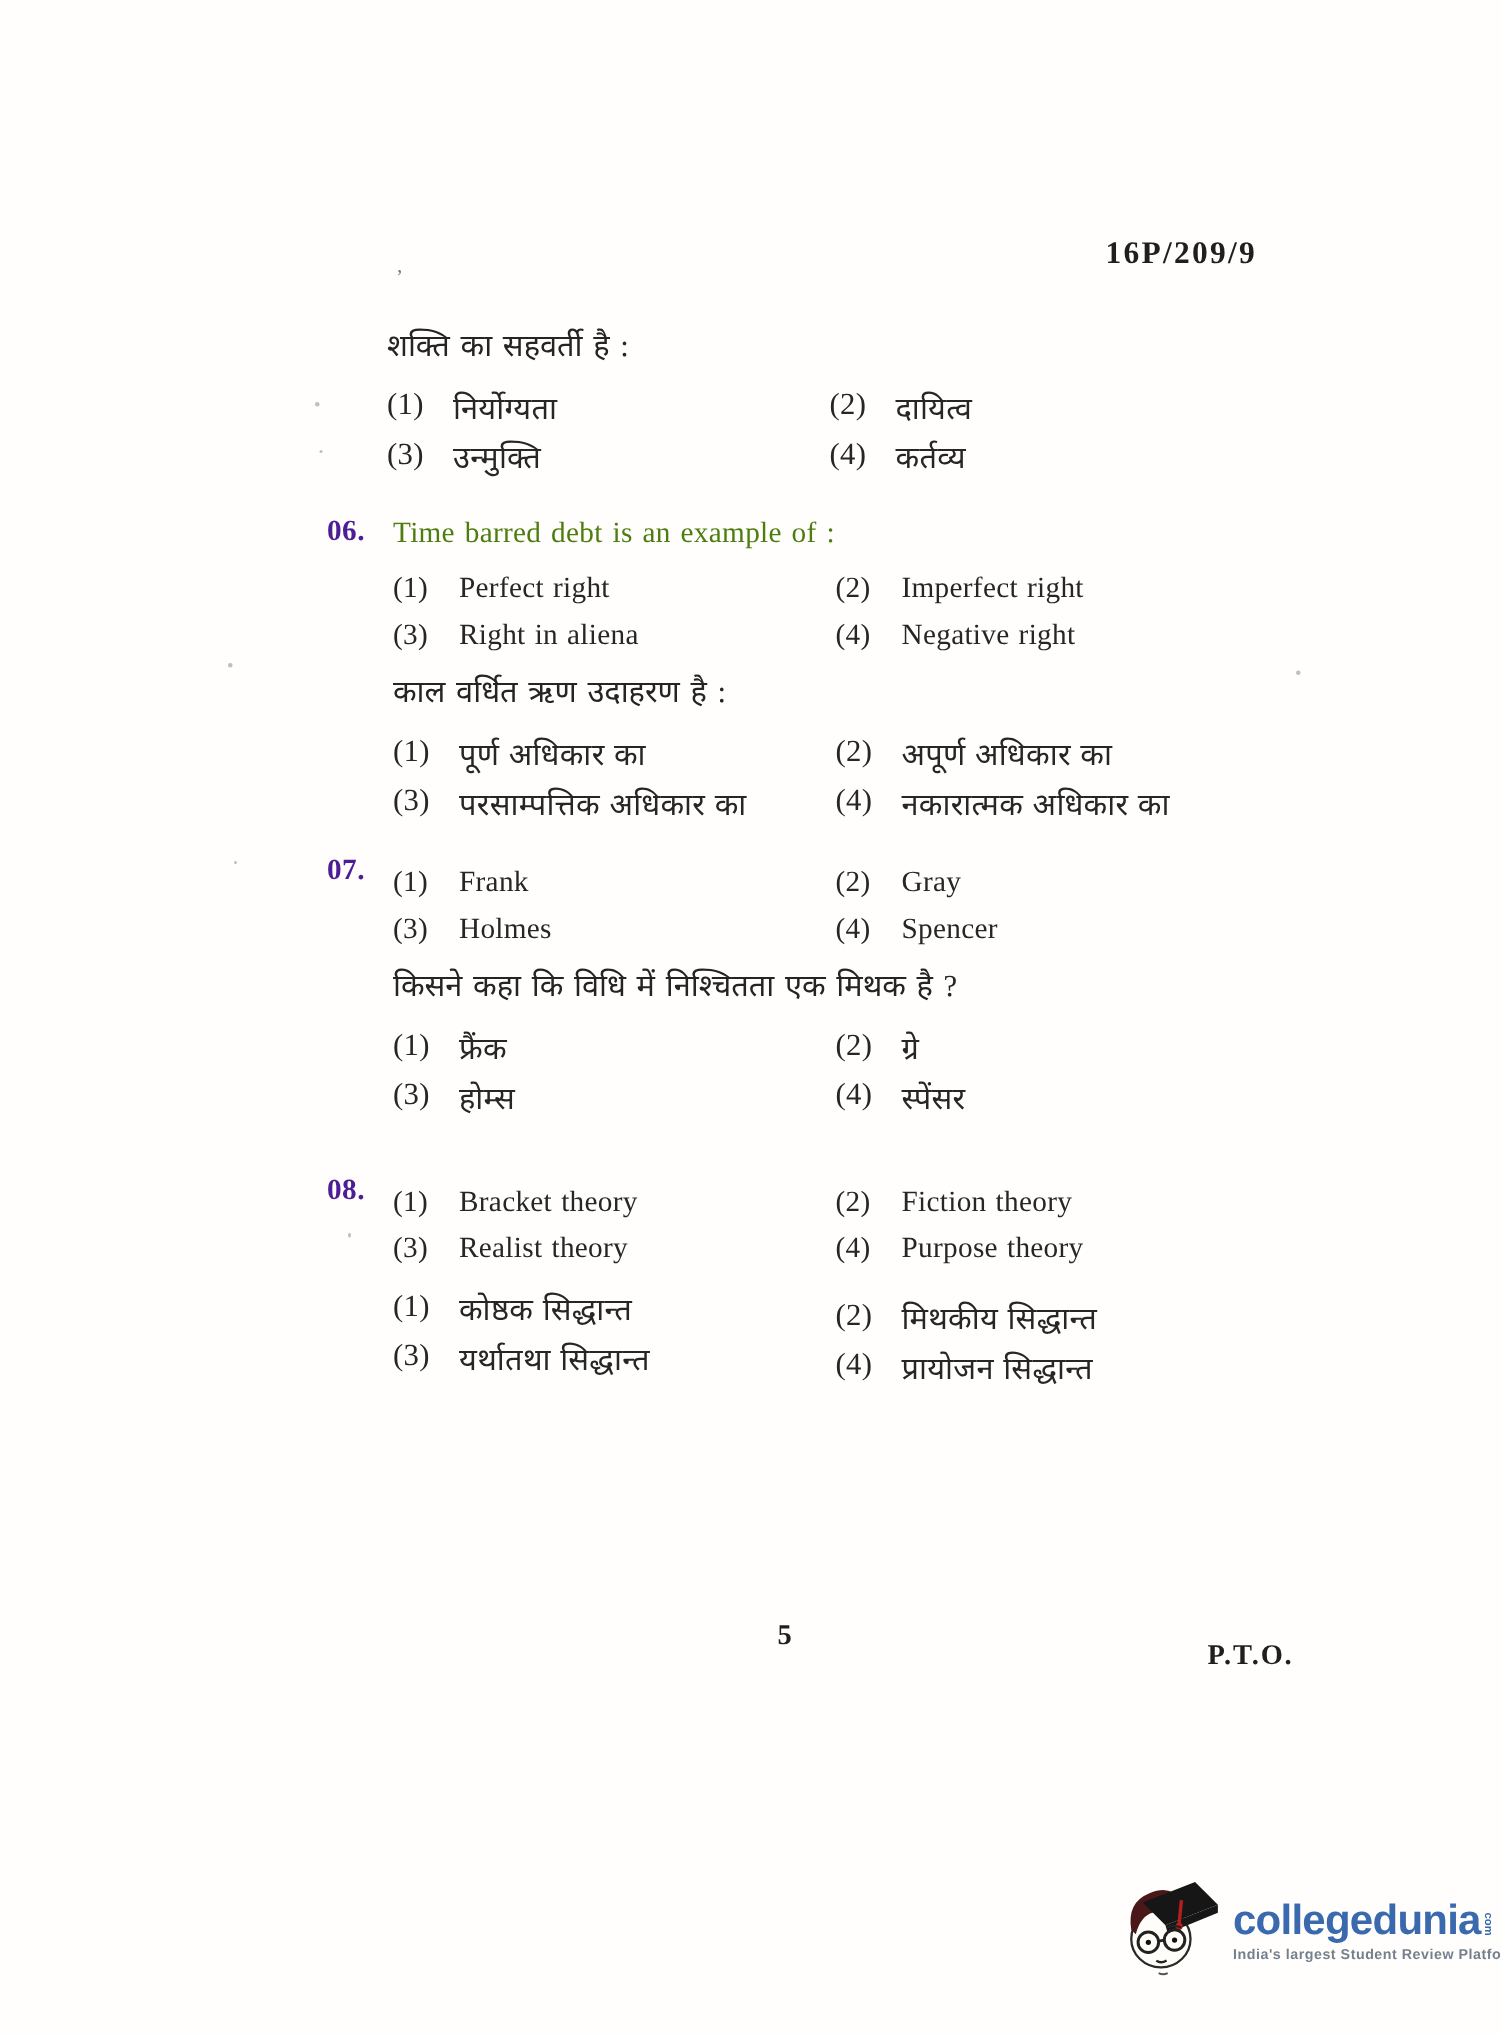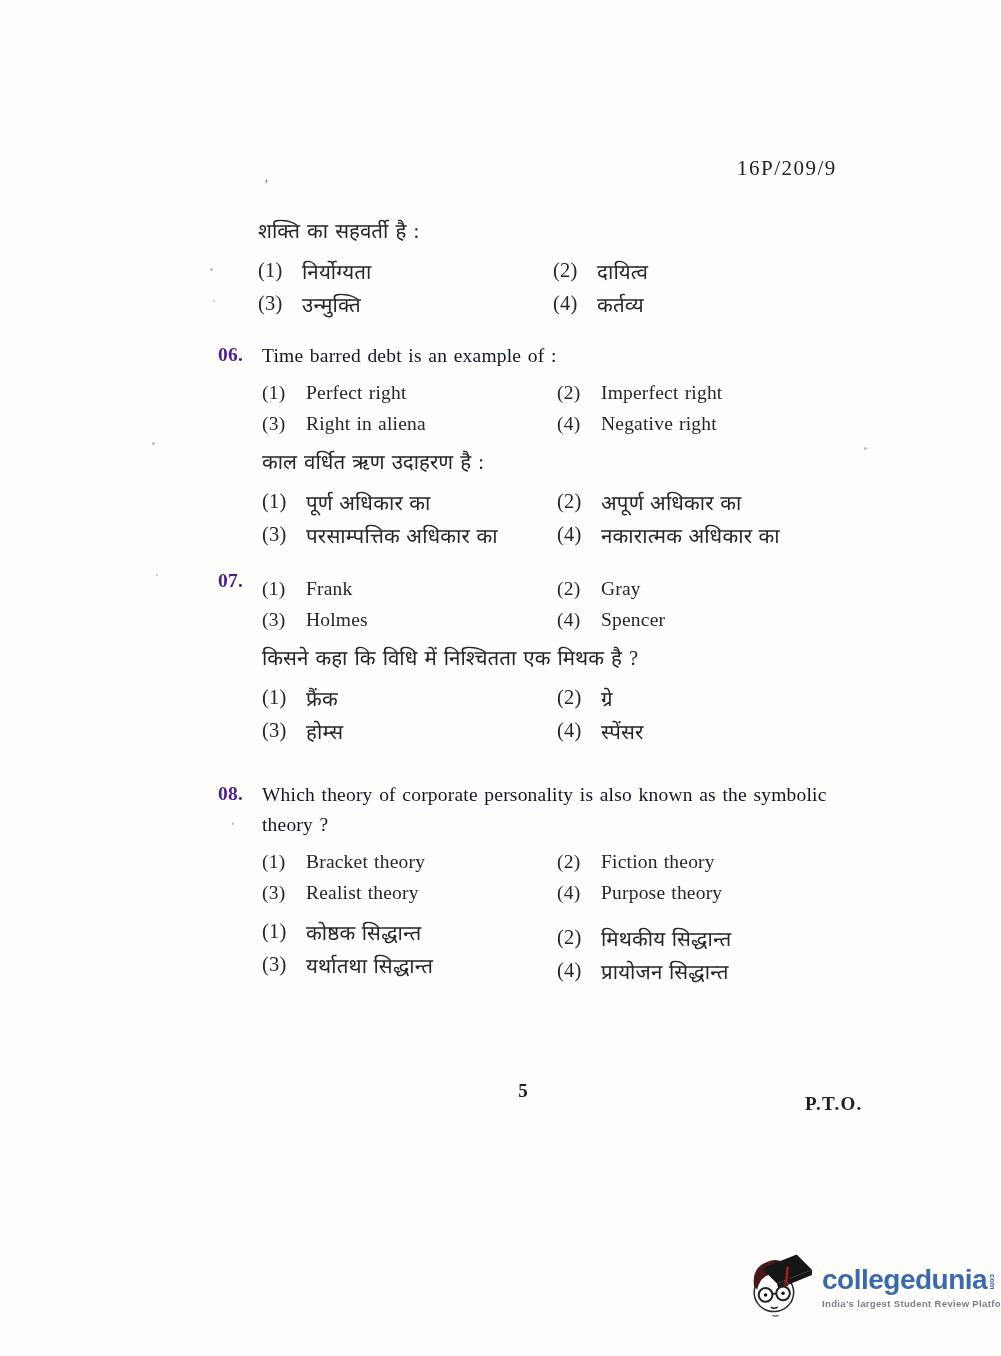--- a/index.html
+++ b/index.html
@@ -12,21 +12,21 @@
     background: #fffefc;
     font-family: "Liberation Serif", serif;
     color: #262626;
     overflow: hidden;
   }
   .paper-code {
     position: absolute;
     top: 156px;
     left: 737px;
     font-size: 21px;
-    font-weight: normal;
+    font-weight: bold;
     letter-spacing: 1.5px;
     color: #1f1f1f;
     text-align: center;
   }
   .qblock { position: absolute; left: 218px; width: 660px; }
   .qblock.unnumbered { left: 258px; }
   .qrow { display: flex; }
   .qnum {
     width: 44px;
     flex: 0 0 44px;
@@ -35,21 +35,21 @@
     letter-spacing: 0.3px;
     color: #4c1d95;
     line-height: 28px;
   }
   .qbody { flex: 1; max-width: 606px; }
   .qtext {
     font-size: 19.5px;
     line-height: 30px;
     word-spacing: 1.5px;
     letter-spacing: 0.2px;
-    color: #0f172a;
+    color: #4d7c0f;
   }
   .hi-text {
     font-size: 20.5px;
     line-height: 31px;
     word-spacing: 2px;
     color: #242424;
     margin-top: 8px;
   }
   .opts {
     display: grid;
@@ -256,21 +256,20 @@
           </div>
         </div>
       </div>
     </div>
   </div>
 
   <div class="qblock" style="top:780px;">
     <div class="qrow">
       <div class="qnum">08.</div>
       <div class="qbody">
-        <div class="qtext">Which theory of corporate personality is also known as the symbolic theory ?</div>
         <div class="opts">
           <div class="opt">
             <span class="marker">(1)</span>
             <span>Bracket theory</span>
           </div>
           <div class="opt">
             <span class="marker">(2)</span>
             <span>Fiction theory</span>
           </div>
           <div class="opt">

